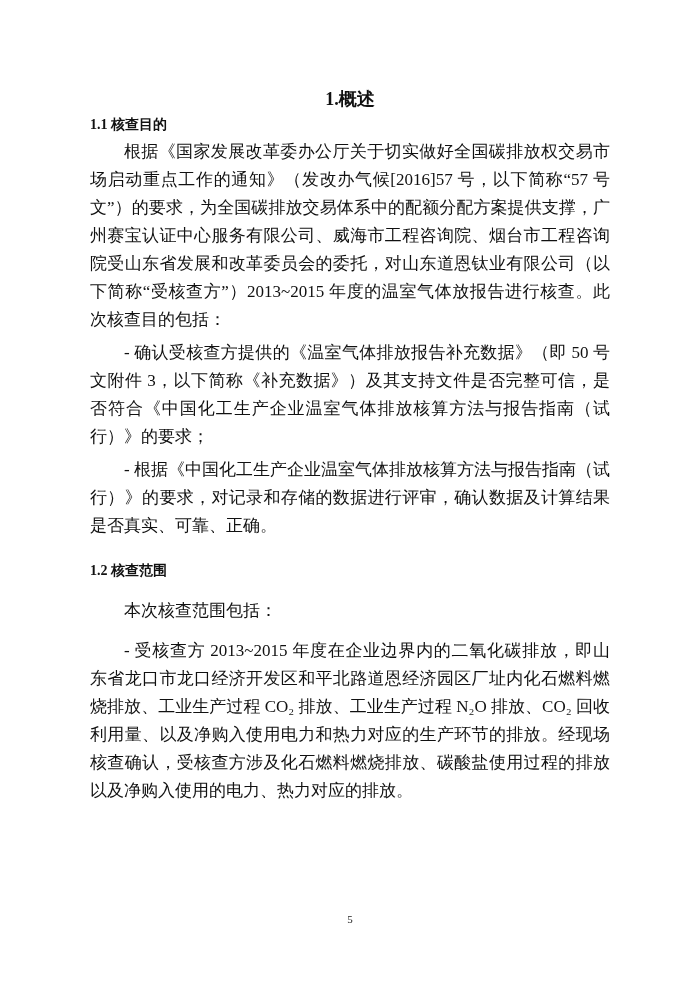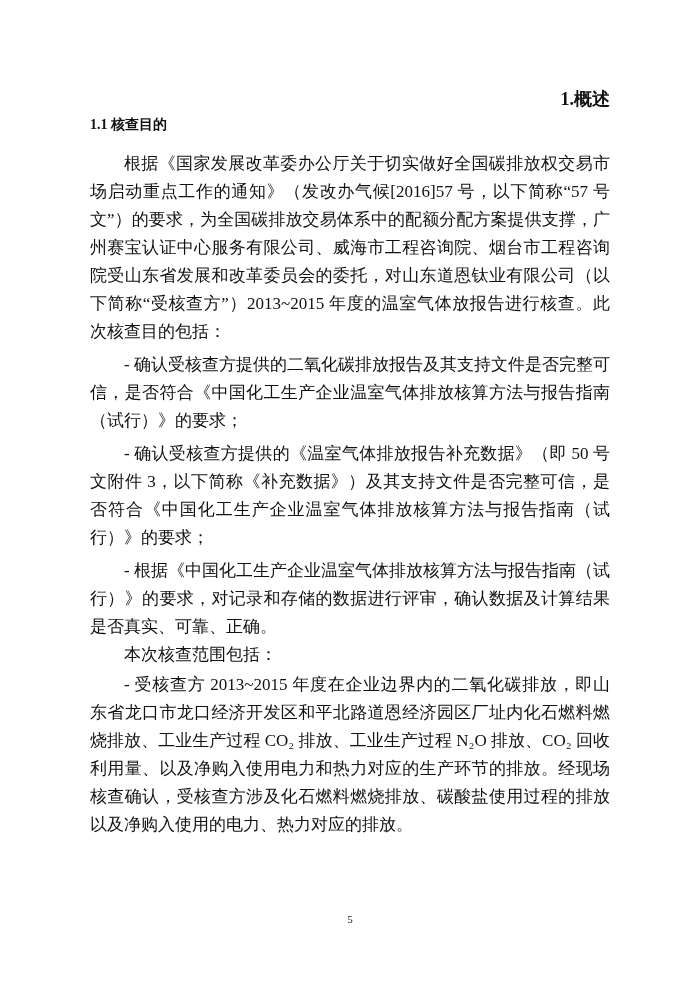--- a/index.html
+++ b/index.html
@@ -20,52 +20,52 @@
     position: absolute;
     top: 86px;
     left: 90px;
     width: 520px;
   }
   .heading-main {
     font-size: 18px;
     font-weight: bold;
     line-height: 26px;
     margin: 0;
-    text-align: right;
+    text-align: center;
   }
   .heading-sub {
     font-size: 14px;
     font-weight: bold;
     line-height: 26px;
     margin: 0;
     text-align: left;
   }
   .para {
     font-size: 17px;
     line-height: 28px;
     margin: 0;
     text-align: justify;
     text-indent: 2em;
     word-break: break-all;
   }
   .para-intro {
-    margin-top: 12px;
+    margin-top: 0;
   }
   .para-bullet {
     margin-top: 5px;
   }
   .heading-scope {
     margin-top: 18px;
     margin-bottom: 13px;
   }
   .para-scope-lead {
     margin-top: 0;
   }
   .para-scope-body {
-    margin-top: 2px;
+    margin-top: 12px;
   }
   .page-number {
     position: absolute;
     top: 912px;
     left: 0;
     width: 700px;
     text-align: center;
     font-size: 11px;
     line-height: 14px;
     color: #222222;
@@ -76,26 +76,26 @@
 
 <div class="page">
   <div class="content">
 
     <div class="heading-main">1.概述</div>
 
     <div class="heading-sub">1.1 核查目的</div>
 
     <p class="para para-intro">根据《国家发展改革委办公厅关于切实做好全国碳排放权交易市场启动重点工作的通知》（发改办气候[2016]57 号，以下简称“57 号文”）的要求，为全国碳排放交易体系中的配额分配方案提供支撑，广州赛宝认证中心服务有限公司、威海市工程咨询院、烟台市工程咨询院受山东省发展和改革委员会的委托，对山东道恩钛业有限公司（以下简称“受核查方”）2013~2015 年度的温室气体放报告进行核查。此次核查目的包括：</p>
 
-    <p class="para para-bullet">- 确认受核查方提供的二氧化碳排放报告及其支持文件是否完整可信，是否符合《中国化工生产企业温室气体排放核算方法与报告指南（试行）》的要求；</p>
 
     <p class="para para-bullet">- 确认受核查方提供的《温室气体排放报告补充数据》（即 50 号文附件 3，以下简称《补充数据》）及其支持文件是否完整可信，是否符合《中国化工生产企业温室气体排放核算方法与报告指南（试行）》的要求；</p>
 
     <p class="para para-bullet">- 根据《中国化工生产企业温室气体排放核算方法与报告指南（试行）》的要求，对记录和存储的数据进行评审，确认数据及计算结果是否真实、可靠、正确。</p>
 
+    <div class="heading-sub heading-scope">1.2 核查范围</div>
 
     <p class="para para-scope-lead">本次核查范围包括：</p>
 
     <p class="para para-scope-body">- 受核查方 2013~2015 年度在企业边界内的二氧化碳排放，即山东省龙口市龙口经济开发区和平北路道恩经济园区厂址内化石燃料燃烧排放、工业生产过程 CO₂ 排放、工业生产过程 N₂O 排放、CO₂ 回收利用量、以及净购入使用电力和热力对应的生产环节的排放。经现场核查确认，受核查方涉及化石燃料燃烧排放、碳酸盐使用过程的排放以及净购入使用的电力、热力对应的排放。</p>
 
   </div>
 
   <div class="page-number">5</div>
 </div>
 

